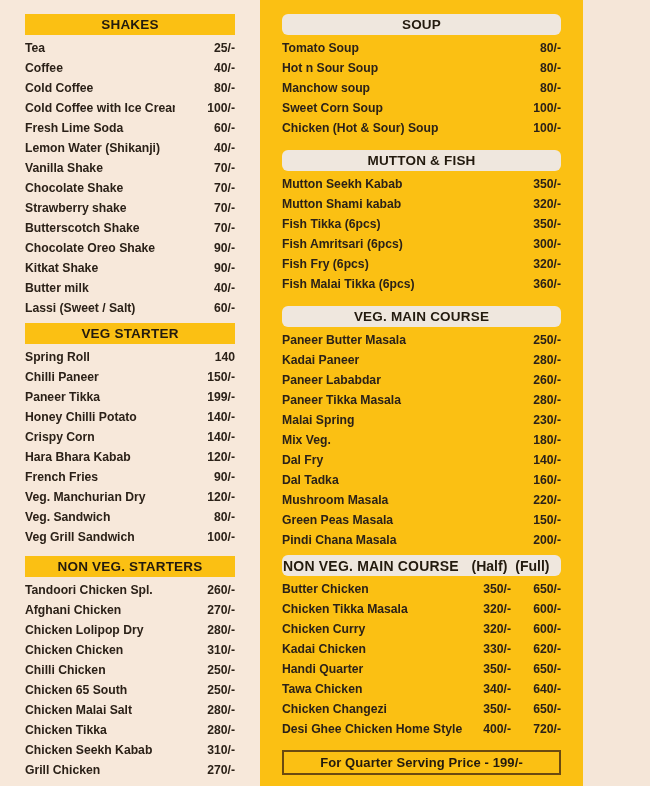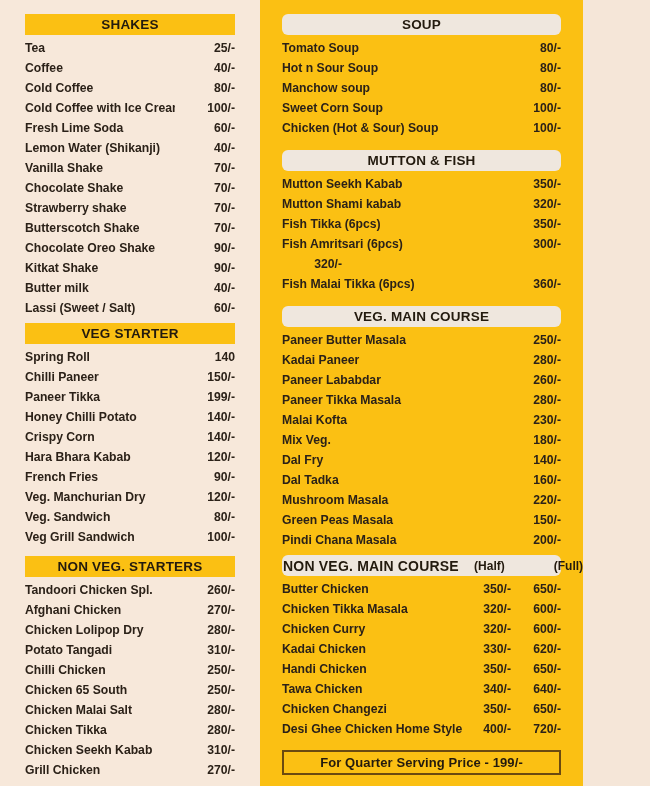--- a/index.html
+++ b/index.html
@@ -69,24 +69,23 @@
   .section-head.with-cols {
     justify-content: flex-start;
     padding-left: 1px;
   }
   .section-head.with-cols .section-title {
     font-size: 14px;
   }
   .section-head .colhdrs {
     display: flex;
     margin-left: 9px;
-    font-size: 12px;
+    font-size: 14px;
     font-weight: bold;
     color: #231A0E;
-    gap: 36px;
   }
   .section-head .colhdrs .ch {
     width: 43px;
     text-align: center;
   }
 
   
   .rows { width: 100%; }
 
   .row {
@@ -279,21 +278,21 @@
           </div>
         <div class="row">
             <span class="item-name">Afghani Chicken</span>
             <span class="item-price">270/-</span>
           </div>
         <div class="row">
             <span class="item-name">Chicken Lolipop Dry</span>
             <span class="item-price">280/-</span>
           </div>
         <div class="row">
-            <span class="item-name">Potato Tangadi</span>
+            <span class="item-name">Chicken Chicken</span>
             <span class="item-price">310/-</span>
           </div>
         <div class="row">
             <span class="item-name">Chilli Chicken</span>
             <span class="item-price">250/-</span>
           </div>
         <div class="row">
             <span class="item-name">Chicken 65 South</span>
             <span class="item-price">250/-</span>
           </div>
@@ -365,20 +364,21 @@
           </div>
         <div class="row">
             <span class="item-name">Fish Tikka (6pcs)</span>
             <span class="item-price">350/-</span>
           </div>
         <div class="row">
             <span class="item-name">Fish Amritsari (6pcs)</span>
             <span class="item-price">300/-</span>
           </div>
         <div class="row">
+            <span class="item-name">Fish Fry (6pcs)</span>
             <span class="item-price">320/-</span>
           </div>
         <div class="row">
             <span class="item-name">Fish Malai Tikka (6pcs)</span>
             <span class="item-price">360/-</span>
           </div>
       </div>
     </div>
 
     <div class="gap-md"></div>
@@ -398,21 +398,21 @@
           </div>
         <div class="row">
             <span class="item-name">Paneer Lababdar</span>
             <span class="item-price">260/-</span>
           </div>
         <div class="row">
             <span class="item-name">Paneer Tikka Masala</span>
             <span class="item-price">280/-</span>
           </div>
         <div class="row">
-            <span class="item-name">Malai Kofta</span>
+            <span class="item-name">Malai Spring</span>
             <span class="item-price">230/-</span>
           </div>
         <div class="row">
             <span class="item-name">Mix Veg.</span>
             <span class="item-price">180/-</span>
           </div>
         <div class="row">
             <span class="item-name">Dal Fry</span>
             <span class="item-price">140/-</span>
           </div>
@@ -460,21 +460,21 @@
             <span class="item-name">Chicken Curry</span>
             <span class="item-price half">320/-</span>
             <span class="item-price full">600/-</span>
           </div>
         <div class="row dual">
             <span class="item-name">Kadai Chicken</span>
             <span class="item-price half">330/-</span>
             <span class="item-price full">620/-</span>
           </div>
         <div class="row dual">
-            <span class="item-name">Handi Chicken</span>
+            <span class="item-name">Handi Quarter</span>
             <span class="item-price half">350/-</span>
             <span class="item-price full">650/-</span>
           </div>
         <div class="row dual">
             <span class="item-name">Tawa Chicken</span>
             <span class="item-price half">340/-</span>
             <span class="item-price full">640/-</span>
           </div>
         <div class="row dual">
             <span class="item-name">Chicken Changezi</span>

